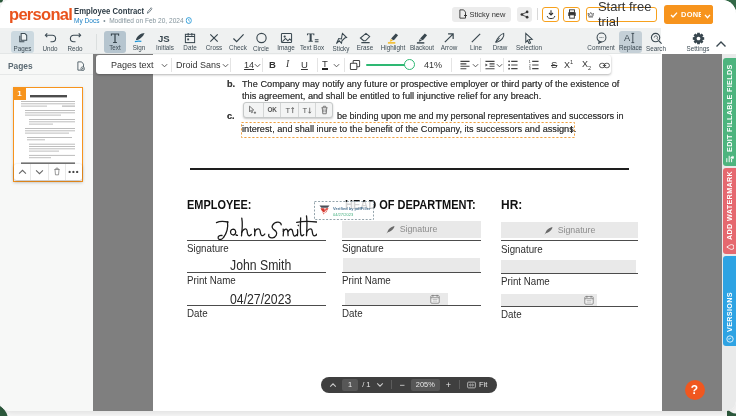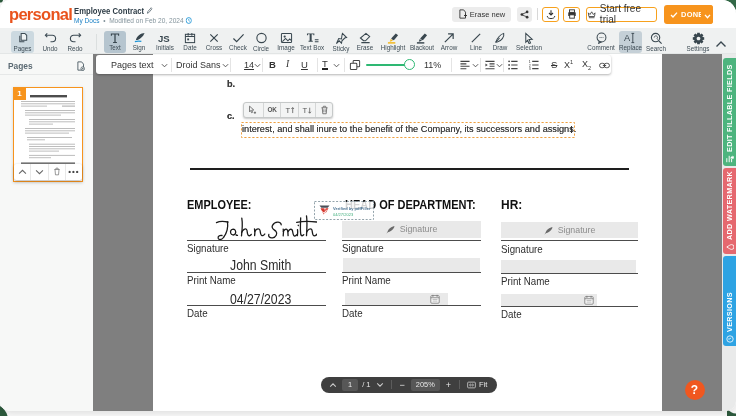--- a/index.html
+++ b/index.html
@@ -9,21 +9,21 @@
 .window { position:absolute; left:0; top:0; width:736px; height:411px; border-radius:10px 14px 10px 10px; overflow:hidden; background:#fff; box-shadow:0 2px 8px rgba(0,0,0,.12); }
 
 .hdr { position:absolute; left:0; top:0; width:736px; height:28px; background:#fff; }
 .logo { position:absolute; left:9px; top:5px; font-size:16.5px; font-weight:bold; color:#e9531d; letter-spacing:-0.7px; }
 .dtitle { position:absolute; left:74px; top:5.5px; font-size:9px; font-weight:bold; color:#2c3b45; transform:scaleX(0.855); transform-origin:left top; white-space:nowrap; }
 .dsub { position:absolute; left:74px; top:16px; font-size:7.3px; color:#84949c; transform:scaleX(0.9); transform-origin:left top; white-space:nowrap; }
 .dsub b { color:#1f83c6; font-weight:normal; }
 .hbtn { position:absolute; top:7px; height:14.5px; border-radius:3px; background:#ececec; color:#333; font-size:7.5px; display:flex; align-items:center; justify-content:center; }
 .obtn { position:absolute; top:7px; height:14.5px; border-radius:3px; background:#fff; border:1px solid #f7a11d; display:flex; align-items:center; justify-content:center; }
 
-.tbar { position:absolute; left:0; top:28px; width:736px; height:26px; background:#eff1f1; border-bottom:1px solid #e3e6e6; }
+.tbar { position:absolute; left:0; top:28px; width:661px; height:26px; background:#eff1f1; border-bottom:1px solid #e3e6e6; }
 .tool { position:absolute; top:3px; width:34px; height:22px; text-align:center; color:#3d4b54; }
 .tool svg { display:block; margin:1px auto 0; }
 .tool .lb { font-size:6.3px; display:block; margin-top:0px; letter-spacing:0; }
 .tsel { background:#b6c5cf; border-radius:3px; }
 
 .panel { position:absolute; left:0; top:54px; width:93px; height:357px; background:#f7f8f7; }
 .canvas { position:absolute; left:93px; top:54px; width:629px; height:357px; background:#7f7f7f; }
 .rstrip { position:absolute; left:722px; top:54px; width:14px; height:357px; background:#e9eaea; }
 .page { position:absolute; left:60px; top:0px; width:509px; height:357px; background:#fff; }
 .doc { font-size:9.2px; color:#3a3a3a; white-space:nowrap; text-shadow:0 0 0.35px rgba(58,58,58,0.8); }
@@ -57,21 +57,21 @@
     <div class="dsub"><b>My Docs</b> &nbsp;•&nbsp; Modified on Feb 20, 2024 <svg width="7" height="7" viewBox="0 0 12 12" style="vertical-align:-1px">
           <circle cx="6" cy="6" r="5" fill="none" stroke="#2196d6" stroke-width="1.6"></circle>
           <path d="M6,3.2 L6,6 L8,7.4" stroke="#2196d6" stroke-width="1.4" fill="none"></path>
         </svg></div>
 
     <div class="hbtn" style="left:452px; width:59px;">
       <svg width="9" height="10" viewBox="0 0 12 13">
           <path d="M2.5,1 h5 l2.5,3 v8 h-7.5 z" fill="none" stroke="#333" stroke-width="1.2"></path>
           <path d="M8,8.5 h4 M10,6.5 v4" stroke="#333" stroke-width="1.3" fill="#fff"></path>
         </svg>
-      <span style="margin-left:3px">Erase new</span>
+      <span style="margin-left:3px">Sticky new</span>
     </div>
     <div class="hbtn" style="left:517px; width:15px;">
       <svg width="9" height="9" viewBox="0 0 12 12">
           <circle cx="9.5" cy="2.5" r="1.8" fill="#333"></circle>
           <circle cx="2.5" cy="6" r="1.8" fill="#333"></circle>
           <circle cx="9.5" cy="9.5" r="1.8" fill="#333"></circle>
           <path d="M3,5.5 L9,3 M3,6.8 L9,9" stroke="#333" stroke-width="1.1"></path>
         </svg>
     </div>
     <div class="ab" style="left:537px; top:8px; width:1px; height:12px; background:#d8d8d8"></div>
@@ -81,21 +81,21 @@
           <path d="M1.5,8.5 c0,4 9,4 9,0" stroke="#333" stroke-width="1.2" fill="none"></path>
         </svg>
     </div>
     <div class="obtn" style="left:563px; width:17px;">
       <svg width="10" height="10" viewBox="0 0 12 12">
           <rect x="3" y="1" width="6" height="3" fill="none" stroke="#333" stroke-width="1.1"></rect>
           <rect x="1.5" y="4" width="9" height="4.5" rx="0.5" fill="#333"></rect>
           <rect x="3.2" y="7" width="5.6" height="4" fill="#fff" stroke="#333" stroke-width="1.1"></rect>
         </svg>
     </div>
-    <div class="obtn" style="left:586px; width:71px; font-size:10px; color:#333;">
+    <div class="obtn" style="left:586px; width:71px; font-size:13px; color:#333;">
       <svg width="10" height="9" viewBox="0 0 14 12">
           <path d="M2,3.5 L4.5,6 L7,2 L9.5,6 L12,3.5 L11.2,9 L2.8,9 Z" fill="none" stroke="#333" stroke-width="1.2"></path>
           <path d="M2.8,10.8 h8.4" stroke="#333" stroke-width="1.2"></path>
         </svg>
       <span style="margin-left:3.5px">Start free trial</span>
     </div>
     <div class="ab" style="left:664px; top:5px; width:49px; height:19px; background:#f7941d; border-radius:3px; color:#fff; font-size:8px; font-weight:bold; display:flex; align-items:center;">
       <svg style="margin-left:6px" width="8" height="8" viewBox="0 0 12 10">
           <path d="M1.5,5 L4.5,8 L10.5,1.5" stroke="#fff" stroke-width="2" fill="none"></path>
         </svg>
@@ -351,22 +351,25 @@
           </svg>
         </div>
       <div style="flex:1; display:flex; align-items:center; justify-content:center; letter-spacing:1px; color:#444; font-size:8px; font-weight:bold;">•••</div>
     </div>
   </div>
 
   <div class="canvas">
     <div class="page">
 
       <div class="ab doc" style="left:74px; top:24.8px; font-weight:bold;">b.</div>
+      <div class="ab doc" style="left:89px; top:24.8px;">The Company may notify any future or prospective employer or third party of the existence of</div>
+      <div class="ab doc" style="left:89px; top:36.8px;">this agreement, and shall be entitled to full injunctive relief for any breach.</div>
 
       <div class="ab doc" style="left:74px; top:57.3px; font-weight:bold;">c.</div>
+      <div class="ab doc" style="left:184px; top:57.3px; letter-spacing:-0.09px;">be binding upon me and my personal representatives and successors in</div>
       <svg class="ab" style="left:88px; top:67.8px;" width="334" height="16" viewBox="0 0 334 16">
           <rect x="0.5" y="0.5" width="333" height="15" fill="none" stroke="#efa041" stroke-width="1" stroke-dasharray="2.2,1.8"></rect>
         </svg>
       <div class="ab doc" style="left:89px; top:69.7px;">interest, and shall inure to the benefit of the Company, its successors and assigns.</div>
       <div class="ab" style="left:417.5px; top:72px; width:1px; height:7px; background:#333;"></div>
 
       <div class="ab" style="left:90px; top:47.5px; width:90px; height:16.5px; background:#f3f4f4; border:1px solid #c6c9c9; border-radius:3px; box-shadow:0 1px 2px rgba(0,0,0,.22); display:flex;">
         <div style="flex:1.15; border-right:1px solid #d4d6d6; display:flex; align-items:center; justify-content:center;">
             <svg width="10" height="10" viewBox="0 0 13 13">
               <path d="M2,1.5 L7.5,6.5 L4.8,6.7 L6,9.5 L4.6,10 L3.5,7.2 L2,8.8 Z" fill="none" stroke="#555" stroke-width="1"></path>
@@ -529,21 +532,21 @@
     <svg class="ab" style="left:237px; top:8px;" width="7" height="5" viewBox="0 0 8 5">
         <path d="M1,1 L4,4 L7,1" stroke="#555" stroke-width="1.1" fill="none"></path>
       </svg>
     <div class="ab" style="left:248px; top:3px; width:1px; height:14px; background:#e4e4e4;"></div>
     <svg class="ab" style="left:253px; top:4px;" width="12" height="12" viewBox="0 0 13 13">
         <rect x="4.5" y="1.5" width="7" height="7" rx="1" fill="#fff" stroke="#444" stroke-width="1.1"></rect>
         <rect x="1.5" y="4.5" width="7" height="7" rx="1" fill="#fff" stroke="#444" stroke-width="1.1"></rect>
       </svg>
     <div class="ab" style="left:270px; top:9px; width:45px; height:2.6px; background:#2eb873; border-radius:2px;"></div>
     <div class="ab" style="left:308px; top:4.5px; width:11px; height:11px; border-radius:50%; background:#fff; border:1px solid #2eb873;"></div>
-    <span class="ab" style="left:328px; top:5px;">11%</span>
+    <span class="ab" style="left:328px; top:5px;">41%</span>
     <div class="ab" style="left:355px; top:3px; width:1px; height:14px; background:#e4e4e4;"></div>
     <svg class="ab" style="left:364px; top:5px;" width="10" height="10" viewBox="0 0 11 11">
         <path d="M0.5,1.5 h10 M0.5,4.2 h6.5 M0.5,6.9 h10 M0.5,9.6 h6.5" stroke="#444" stroke-width="1.3"></path>
       </svg>
     <svg class="ab" style="left:376px; top:8px;" width="7" height="5" viewBox="0 0 8 5">
         <path d="M1,1 L4,4 L7,1" stroke="#555" stroke-width="1.1" fill="none"></path>
       </svg>
     <div class="ab" style="left:384px; top:3px; width:1px; height:14px; background:#e4e4e4;"></div>
     <svg class="ab" style="left:389px; top:5px;" width="10" height="10" viewBox="0 0 11 11">
         <path d="M0.5,1.5 h10 M5,4.2 h5.5 M5,6.9 h5.5 M0.5,9.6 h10" stroke="#444" stroke-width="1.3"></path>

